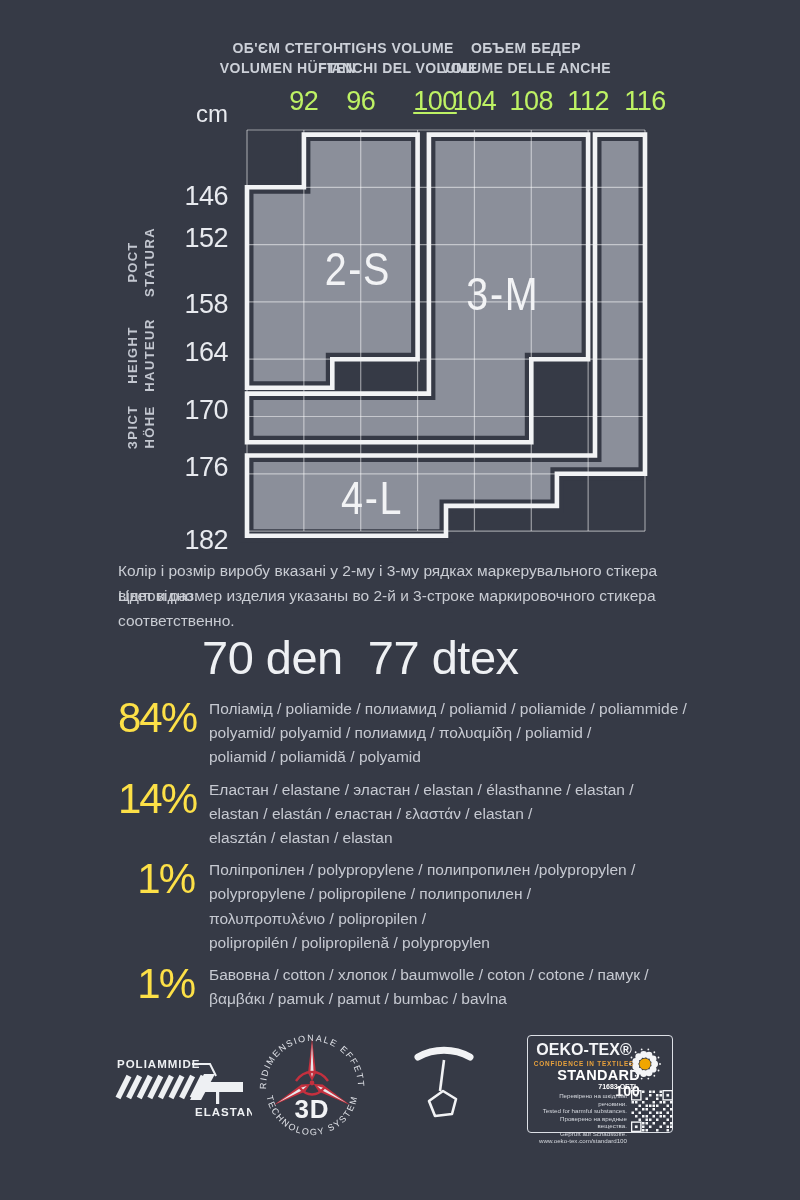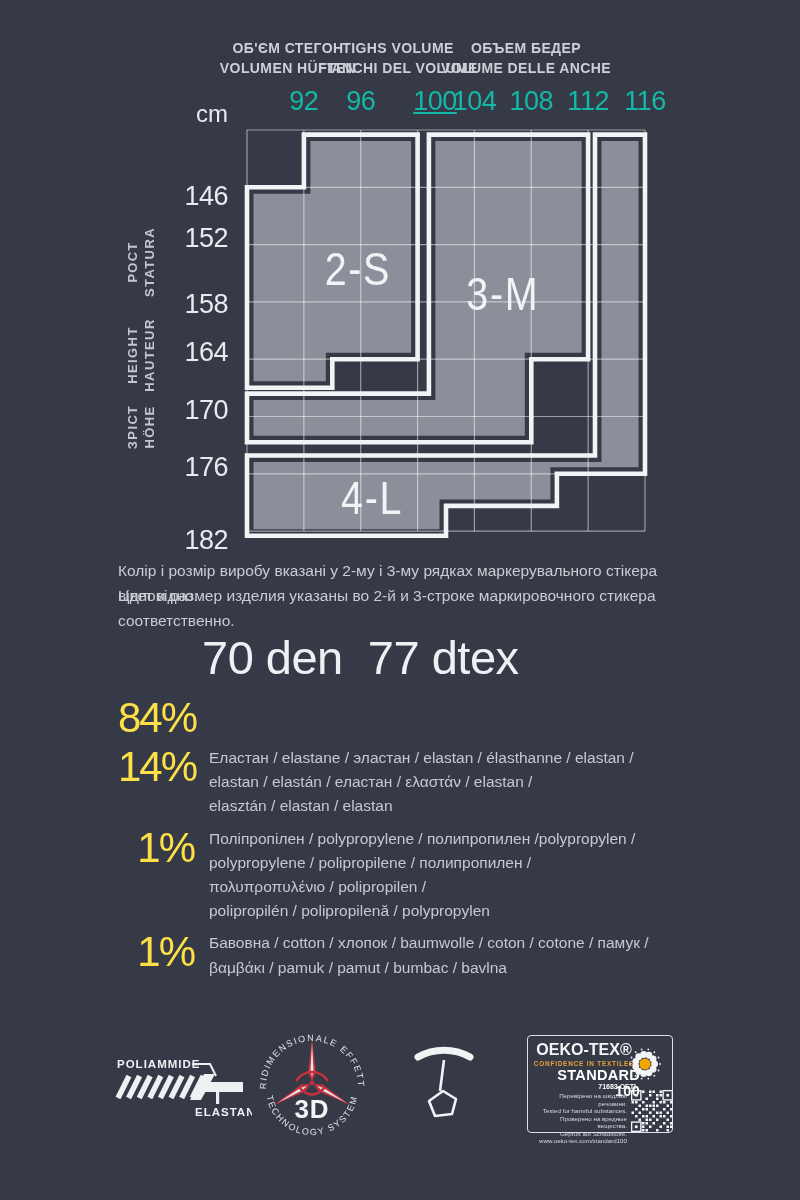--- a/index.html
+++ b/index.html
@@ -3,21 +3,21 @@
 <meta charset="utf-8">
 <style>
   html,body{margin:0;padding:0;background:#22252d;}
   #page{position:relative;width:800px;height:1200px;background:#363a46;overflow:hidden;
         font-family:"Liberation Sans","DejaVu Sans",sans-serif;}
   .hg{position:absolute;top:38px;transform:translateX(-50%);text-align:center;white-space:nowrap;}
   .hg div{font-size:14px;font-weight:700;letter-spacing:.4px;color:#ccd0d8;line-height:20px;}
   #unit-label{position:absolute;left:168px;top:88px;width:60px;text-align:right;
               font-size:24px;color:#e8eaef;margin-top:12px;}
   .collab{position:absolute;top:86px;transform:translateX(-50%);font-size:27px;
-          letter-spacing:-.5px;color:#14b8a6;}
+          letter-spacing:-.5px;color:#bef264;}
   .rowlab{position:absolute;left:150px;width:78px;text-align:right;font-size:27px;
           line-height:27px;letter-spacing:-.5px;color:#e8eaef;}
   .sp{position:absolute;left:141px;transform:translate(-50%,-50%) rotate(-90deg);
       text-align:center;white-space:nowrap;}
   .sp span{display:block;font-size:13px;font-weight:700;letter-spacing:1.4px;
            line-height:17px;color:#c3c7d0;}
   #chart-svg{position:absolute;left:237px;top:120px;}
   .note{position:absolute;left:118px;width:560px;font-size:15.5px;line-height:25px;color:#c9ccd3;}
   #denier-line{position:absolute;left:202px;top:630px;font-size:47px;letter-spacing:-.5px;
                color:#eef0f3;white-space:pre;}
@@ -126,20 +126,23 @@
     </svg>
 
   <div class="note" style="top:558px">Колір і розмір виробу вказані у 2-му і 3-му рядках маркерувального стікера відповідно.</div>
   <div class="note" style="top:583px">Цвет и размер изделия указаны во 2-й и 3-строке маркировочного стикера соответственно.</div>
 
   <div id="denier-line">70 den  77 dtex</div>
 
   <div id="comp">
       <div class="cblock">
         <div class="pct">84%</div>
+        <div class="ctx">Поліамід / poliamide / полиамид / poliamid / poliamide / poliammide /
+polyamid/ polyamid / полиамид / πολυαμίδη / poliamid /
+poliamid / poliamidă / polyamid</div>
       </div>
       <div class="cblock">
         <div class="pct">14%</div>
         <div class="ctx">Еластан / elastane / эластан / elastan / élasthanne / elastan /
 elastan / elastán / еластан / ελαστάν / elastan /
 elasztán / elastan / elastan</div>
       </div>
       <div class="cblock">
         <div class="pct">1%</div>
         <div class="ctx">Поліпропілен / polypropylene / полипропилен /polypropylen /

